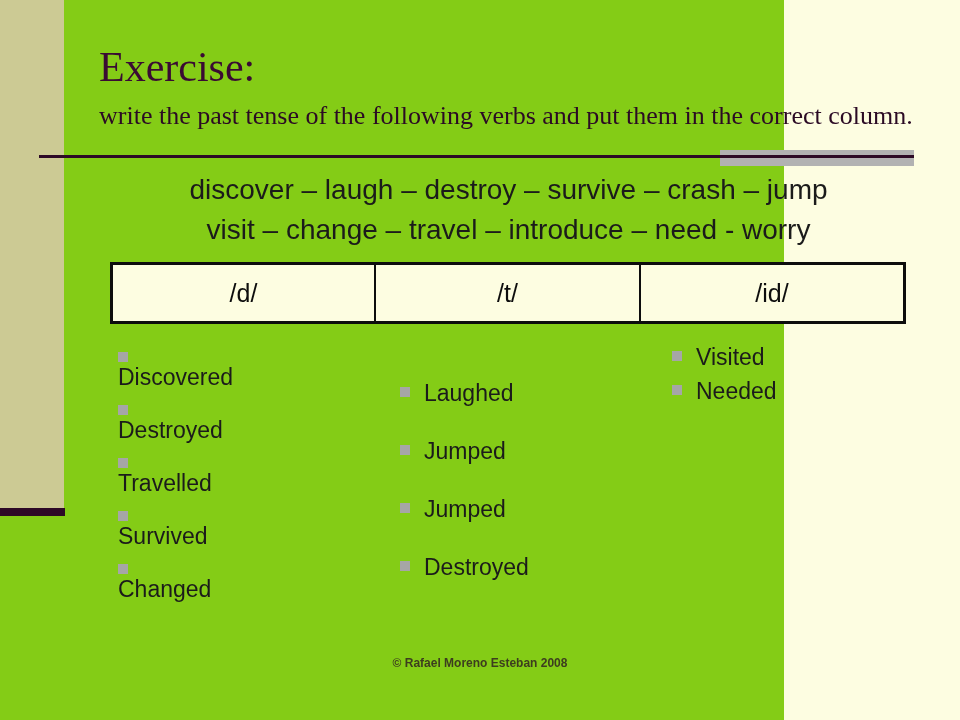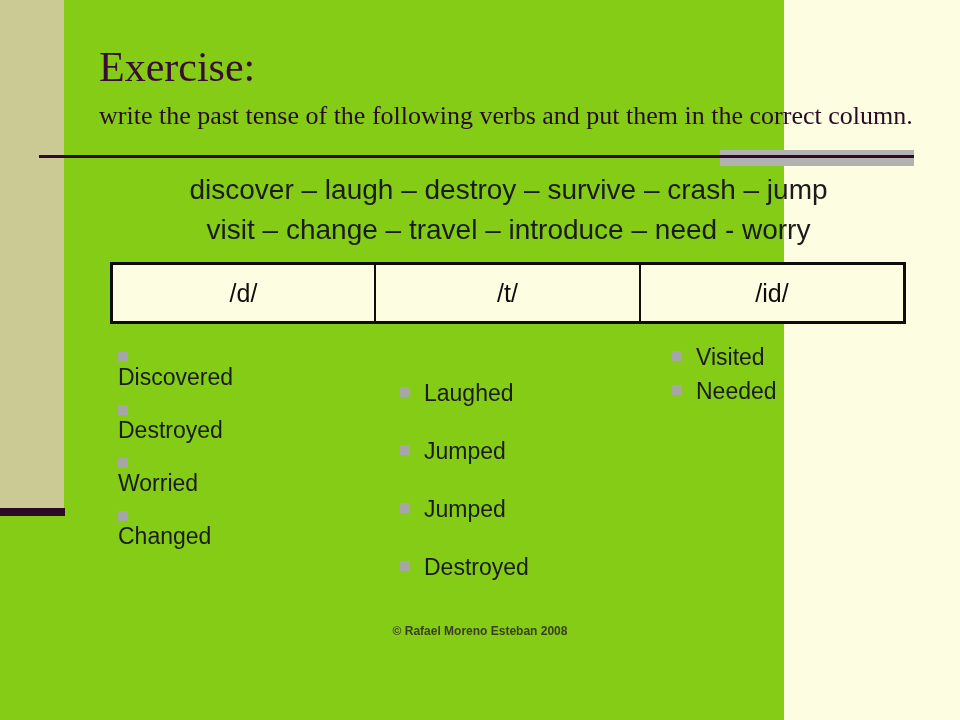--- a/index.html
+++ b/index.html
@@ -158,21 +158,21 @@
     font-family: "Liberation Sans", sans-serif;
     font-size: 23px;
     line-height: 30px;
     color: #1b1b1b;
   }
 
   
   .footer {
     position: absolute;
     left: 0;
-    top: 624px;
+    top: 656px;
     width: 960px;
     text-align: center;
     font-family: "Liberation Sans", sans-serif;
     font-size: 12px;
     font-weight: bold;
     color: #3d3d1f;
   }
 </style>
 </head>
 <body>
@@ -202,21 +202,25 @@
     <div class="bullet-item">
       <span class="bullet-mark"></span>
       <span class="bullet-text">Discovered</span>
     </div>
     <div class="bullet-item">
       <span class="bullet-mark"></span>
       <span class="bullet-text">Destroyed</span>
     </div>
     <div class="bullet-item">
       <span class="bullet-mark"></span>
-      <span class="bullet-text">Worried</span>
+      <span class="bullet-text">Travelled</span>
+    </div>
+    <div class="bullet-item">
+      <span class="bullet-mark"></span>
+      <span class="bullet-text">Survived</span>
     </div>
     <div class="bullet-item">
       <span class="bullet-mark"></span>
       <span class="bullet-text">Changed</span>
     </div>
   </div>
 
   <div class="bullet-col col2">
     <div class="bullet-item">
       <span class="bullet-mark"></span>

